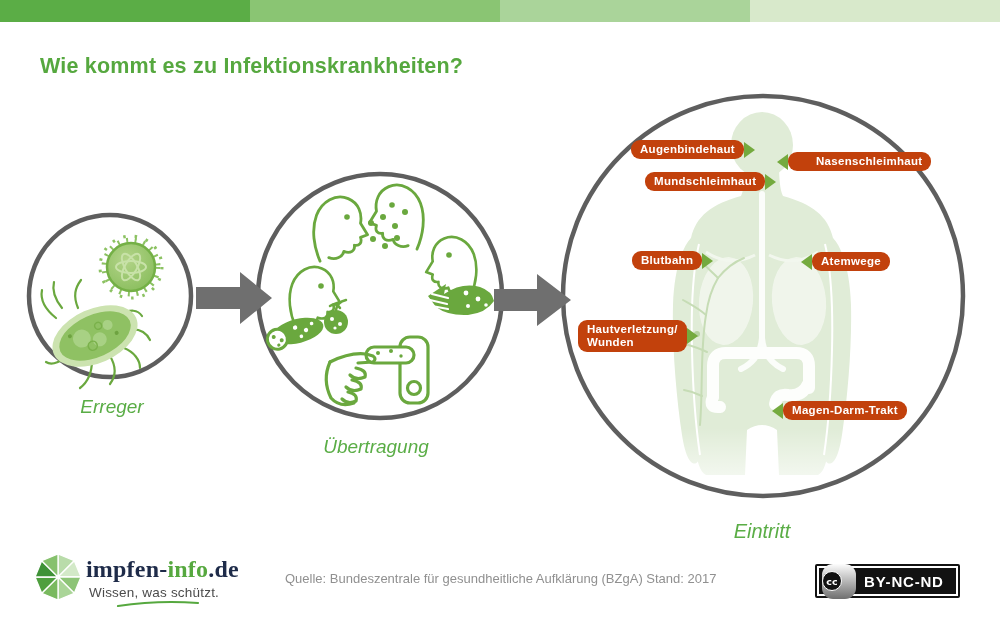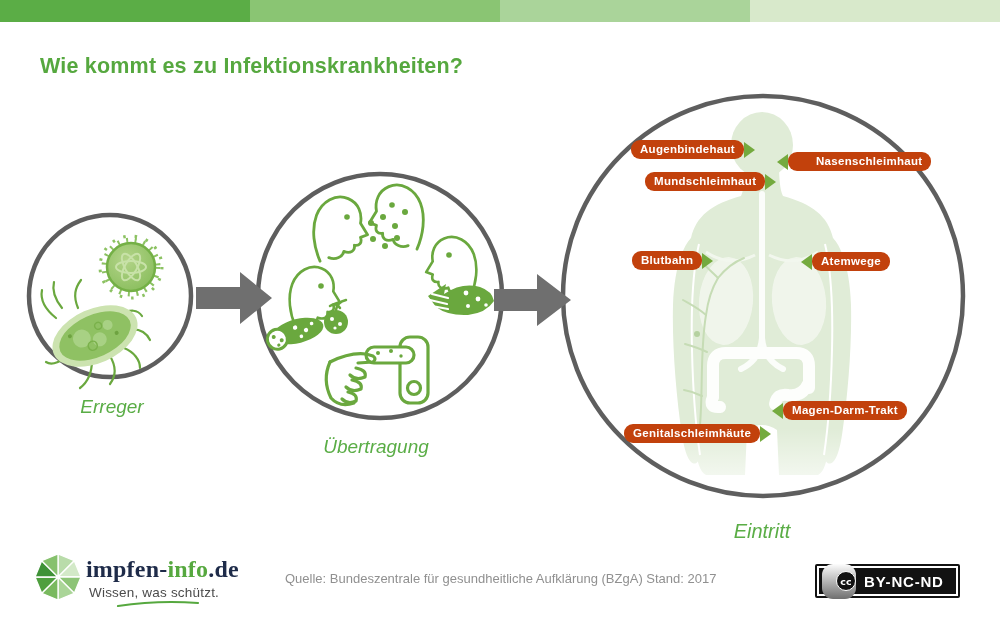--- a/index.html
+++ b/index.html
@@ -57,21 +57,21 @@
     position:absolute;left:815px;top:564px;border:2px solid #121212;
     background:#ffffff;padding:2px;border-radius:2px;
   }
   .cc-inner{
     background:#121212;display:flex;align-items:center;gap:8px;
     padding:2px 12px 2px 3px;height:22px;
   }
   .cc-logo-wrap{
     background:linear-gradient(180deg,#fdfdfd 0%,#bdbdbd 45%,#6f6f6f 100%);
     border-radius:11px;height:35px;width:34px;display:flex;align-items:center;
-    justify-content:flex-end;
+    justify-content:flex-start;
   }
   .cc-circle{
     width:18px;height:18px;border-radius:50%;background:#121212;
     border:1.5px solid #ffffff;color:#ffffff;font-size:9.5px;font-weight:700;
     display:flex;align-items:center;justify-content:center;
     font-family:"DejaVu Sans",sans-serif;
   }
   .cc-text{
     color:#ffffff;font-size:15px;font-weight:700;letter-spacing:.8px;
     font-family:"Liberation Sans",sans-serif;
@@ -284,22 +284,23 @@
 
   <div class="stage-label" style="left:112px;top:396px;">Erreger</div>
   <div class="stage-label" style="left:376px;top:436px;">Übertragung</div>
   <div class="stage-label" style="left:762px;top:520px;font-size:20px;">Eintritt</div>
 
   <div class="entry-tag tip-right" style="left:631px;top:140px;">Augenbindehaut</div>
   <div class="entry-tag tip-left" style="left:788px;top:152px;padding-left:28px;">Nasenschleimhaut</div>
   <div class="entry-tag tip-right" style="left:645px;top:172px;">Mundschleimhaut</div>
   <div class="entry-tag tip-right" style="left:632px;top:251px;">Blutbahn</div>
   <div class="entry-tag tip-left" style="left:812px;top:252px;">Atemwege</div>
+  <div class="entry-tag tip-right" style="left:578px;top:320px;">Hautverletzung/
+Wunden</div>
   <div class="entry-tag tip-left" style="left:783px;top:401px;">Magen-Darm-Trakt</div>
-  <div class="entry-tag tip-right" style="left:624px;top:424px;">Genitalschleimhäute</div>
 
   <div>
     <svg style="position:absolute;left:34px;top:552px;" width="48" height="52" viewBox="0 0 48 52">
       <g stroke="#ffffff" stroke-width="1.3">
         <polygon points="24,25 24,2 40.3,8.7" fill="#b9dcaa"></polygon>
         <polygon points="24,25 40.3,8.7 47,25" fill="#d3e9c8"></polygon>
         <polygon points="24,25 47,25 40.3,41.3" fill="#8dc477"></polygon>
         <polygon points="24,25 40.3,41.3 24,48" fill="#aad598"></polygon>
         <polygon points="24,25 24,48 7.7,41.3" fill="#79b95f"></polygon>
         <polygon points="24,25 7.7,41.3 1,25" fill="#4f9f3e"></polygon>

